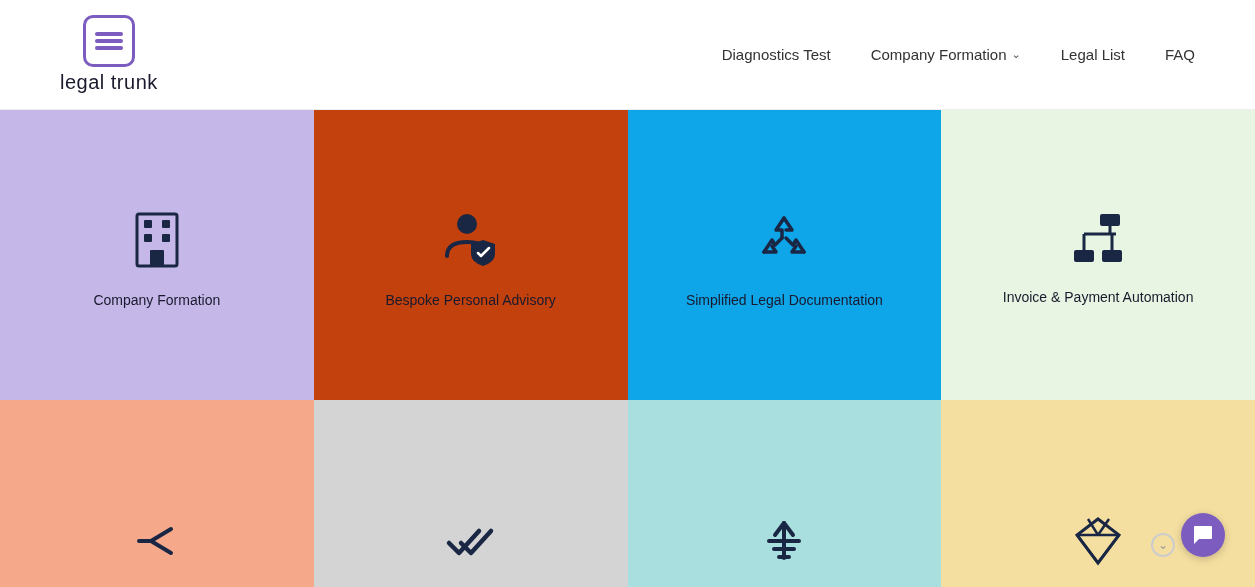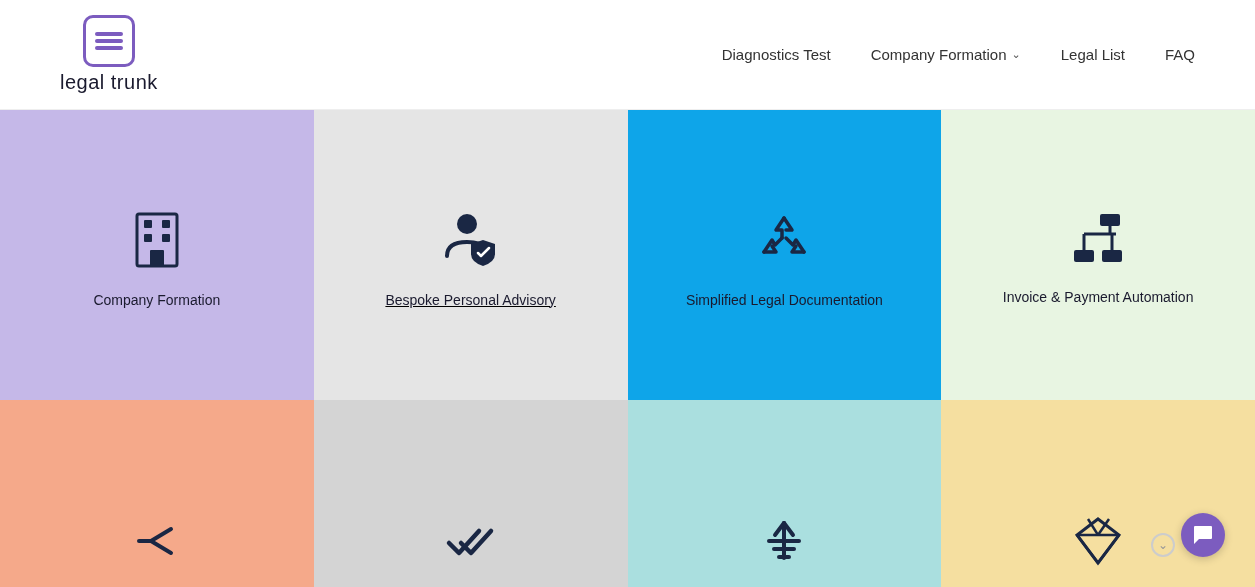--- a/index.html
+++ b/index.html
@@ -100,21 +100,21 @@
     .card-label {
       font-size: 14px;
       color: #1a1a2e;
       text-align: center;
       line-height: 1.5;
       font-weight: 400;
     }
 
     
     .card-purple { background: #c5b8e8; }
-    .card-light-purple { background: #e5e5e5; text-decoration: underline; }
+    .card-light-purple { background: #c2410c; }
     .card-light-blue { background: #0ea5e9; }
     .card-light-green { background: #e8f5e2; }
 
     
     .card-peach { background: #f5a98a; }
     .card-gray { background: #d4d4d4; }
     .card-teal { background: #aadfdf; }
     .card-cream { background: #f5dfa0; }
 
     

